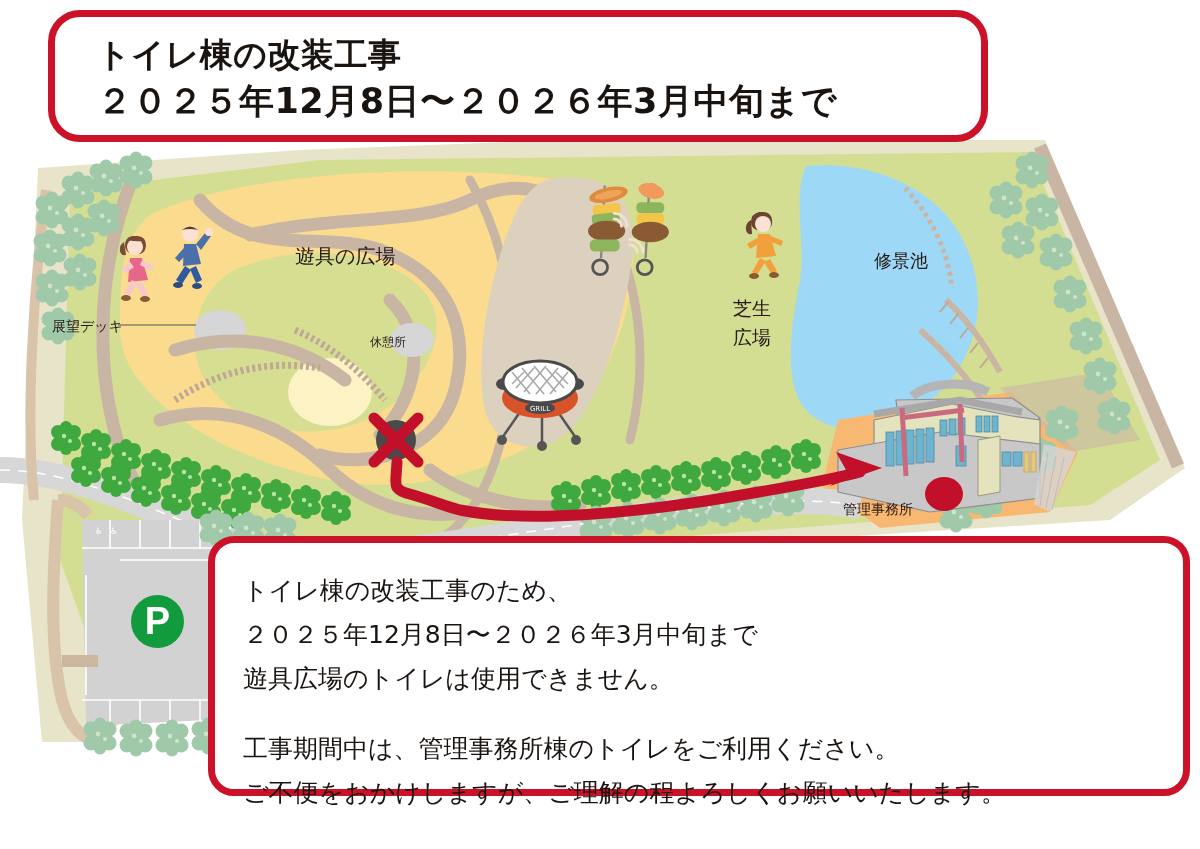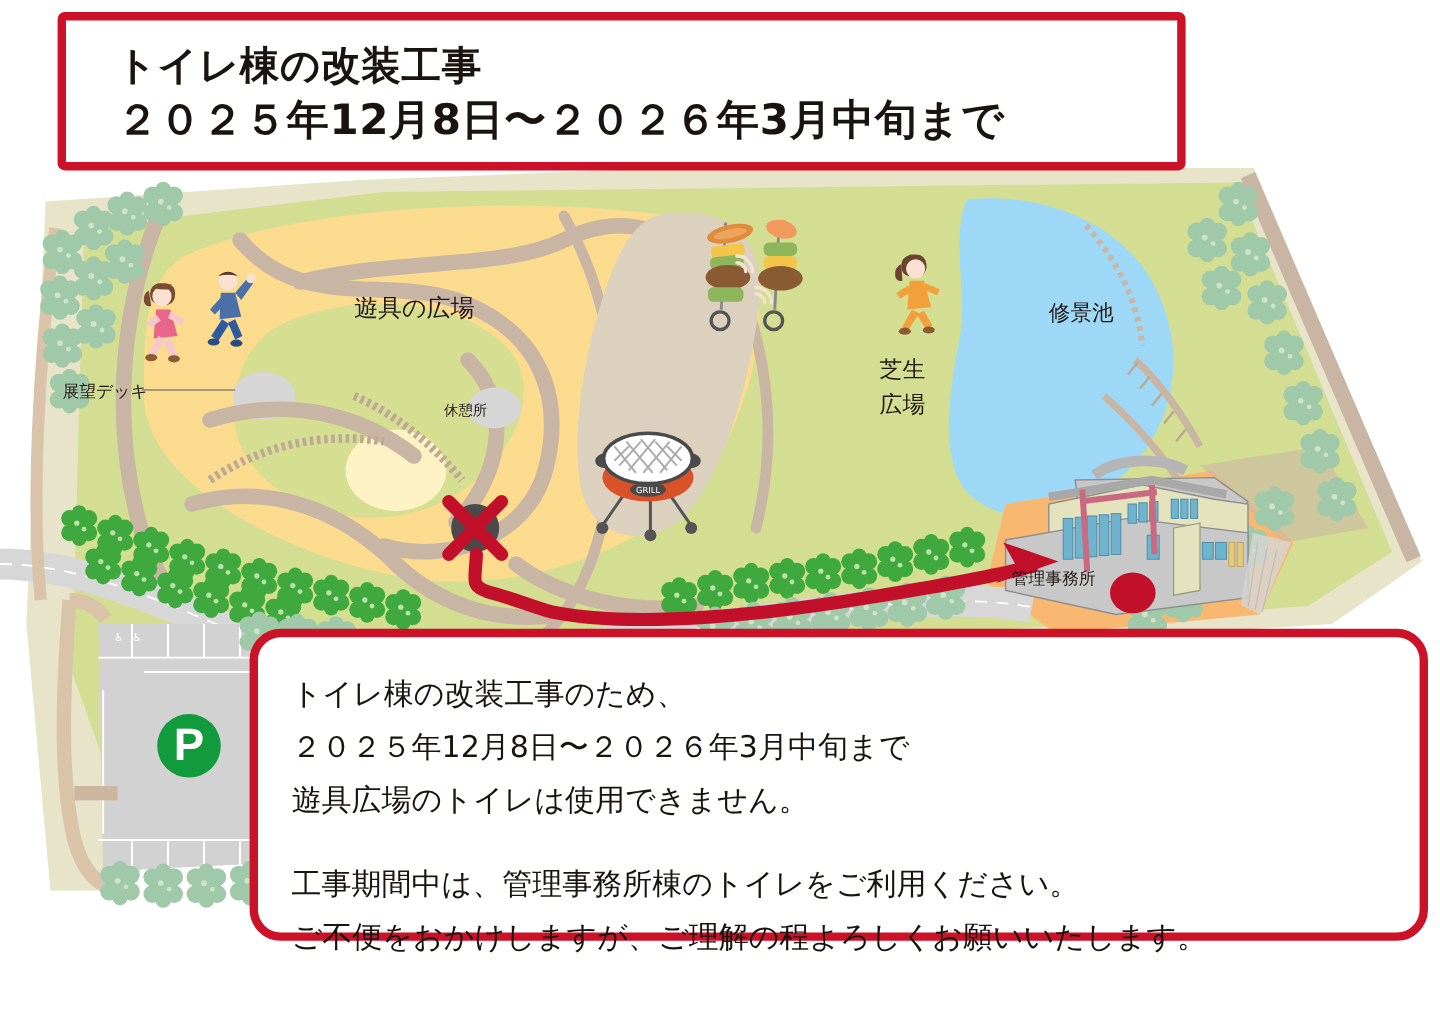--- a/index.html
+++ b/index.html
@@ -8,50 +8,50 @@
   #poster{position:relative;width:1200px;height:849px;background:#fff;}
 
   
   #map-layer{position:absolute;left:0;top:0;width:1200px;height:849px;}
 
   
   .notice-box{
     position:absolute;background:#ffffff;border:7px solid #CC1229;
     border-radius:30px;box-sizing:border-box;
   }
-  #banner-box{left:48px;top:10px;width:940px;height:132px;border-radius:6px;}
+  #banner-box{left:48px;top:10px;width:940px;height:132px;border-radius:32px;}
   #banner-inner{position:absolute;left:42px;top:16px;width:870px;}
   .banner-line{
     color:#1a1410;font-weight:bold;letter-spacing:0.5px;
     white-space:nowrap;font-family:"DejaVu Sans",sans-serif;
   }
   #banner-l1{font-size:33px;line-height:44px;}
   #banner-l2{font-size:35px;line-height:48px;}
 
   
-  #bottom-box{left:208px;top:524px;width:982px;height:260px;border-radius:26px;}
+  #bottom-box{left:208px;top:536px;width:982px;height:260px;border-radius:26px;}
   #bottom-text{position:absolute;left:28px;top:26px;width:830px;}
   .body-line{
     color:#1a1410;font-size:25px;line-height:44px;white-space:nowrap;
     font-family:"DejaVu Sans",sans-serif;
   }
   .body-gap{height:26px;}
 
   
   .map-label{
     position:absolute;color:#231815;white-space:nowrap;
     font-family:"DejaVu Sans",sans-serif;
   }
   #lbl-yuugu{left:295px;top:243px;font-size:20px;}
   #lbl-tenbou{left:52px;top:318px;font-size:14px;}
   #lbl-kyuukei{left:370px;top:334px;font-size:12px;font-family:Liberation Serif, serif;}
   #lbl-bbq{left:532px;top:286px;font-size:19px;color:#D8142C;line-height:29px;text-align:center;}
   #lbl-shibafu{left:733px;top:294px;font-size:19px;line-height:29px;}
   #lbl-ike{left:874px;top:249px;font-size:18px;}
-  #lbl-kanri{left:843px;top:474px;font-size:14px;}
+  #lbl-kanri{left:843px;top:501px;font-size:14px;}
 
   
   #p-marker{
     position:absolute;left:131px;top:595px;width:53px;height:53px;border-radius:50%;
     background:#119B3C;color:#fff;font-size:38px;font-weight:bold;
     display:flex;align-items:center;justify-content:center;
     font-family:"Liberation Sans",sans-serif;
   }
 </style>
 </head>

